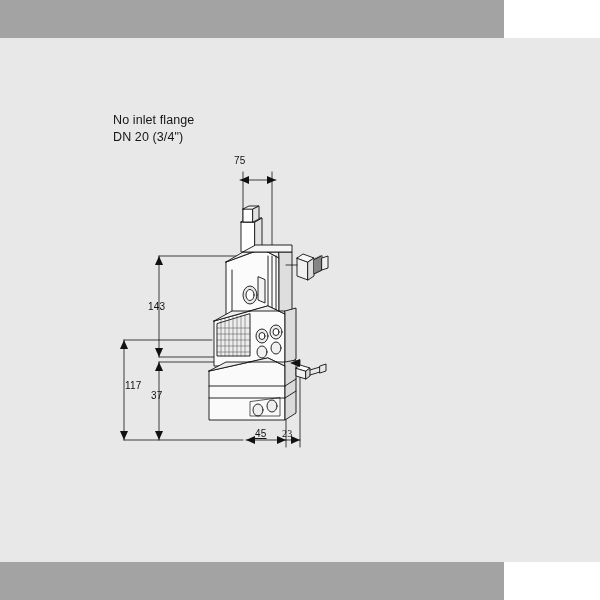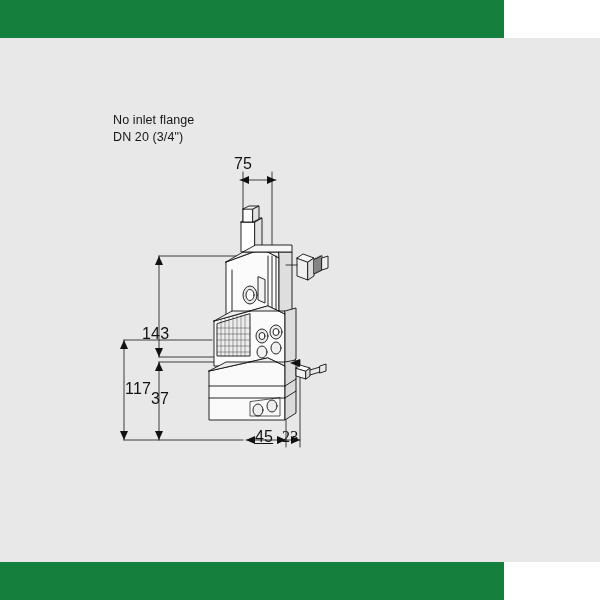--- a/index.html
+++ b/index.html
@@ -10,21 +10,21 @@
     width: 600px;
     height: 600px;
     background: #ffffff;
     font-family: "Liberation Sans", sans-serif;
     overflow: hidden;
   }
   #canvas {
     position: relative;
     width: 504px;
     height: 600px;
-    background: #15803d;
+    background: #a3a3a3;
   }
   .plate {
     position: absolute;
     left: 0;
     top: 38px;
     width: 600px;
     height: 524px;
     background: #e8e8e8;
   }
   .label-block {
@@ -42,26 +42,26 @@
   svg.draw {
     position: absolute;
     left: 0;
     top: 0;
     width: 600px;
     height: 600px;
   }
   .dimtext {
     position: absolute;
     color: #121212;
-    font-size: 16px;
+    font-size: 10px;
     letter-spacing: 0.2px;
     white-space: nowrap;
   }
   #dim-75  { left: 234px; top: 155px; }
-  #dim-143 { left: 142px; top: 301px; margin-top: 24px; }
+  #dim-143 { left: 148px; top: 301px; }
   #dim-117 { left: 125px; top: 380px; }
   #dim-82  { left: 151px; top: 390px; }
   #dim-45  { left: 255px; top: 428px; text-decoration: underline; }
   #dim-23  { left: 282px; top: 428px; font-family: Liberation Serif, serif; }
 </style>
 </head>
 <body>
 
 <div id="canvas">
 

